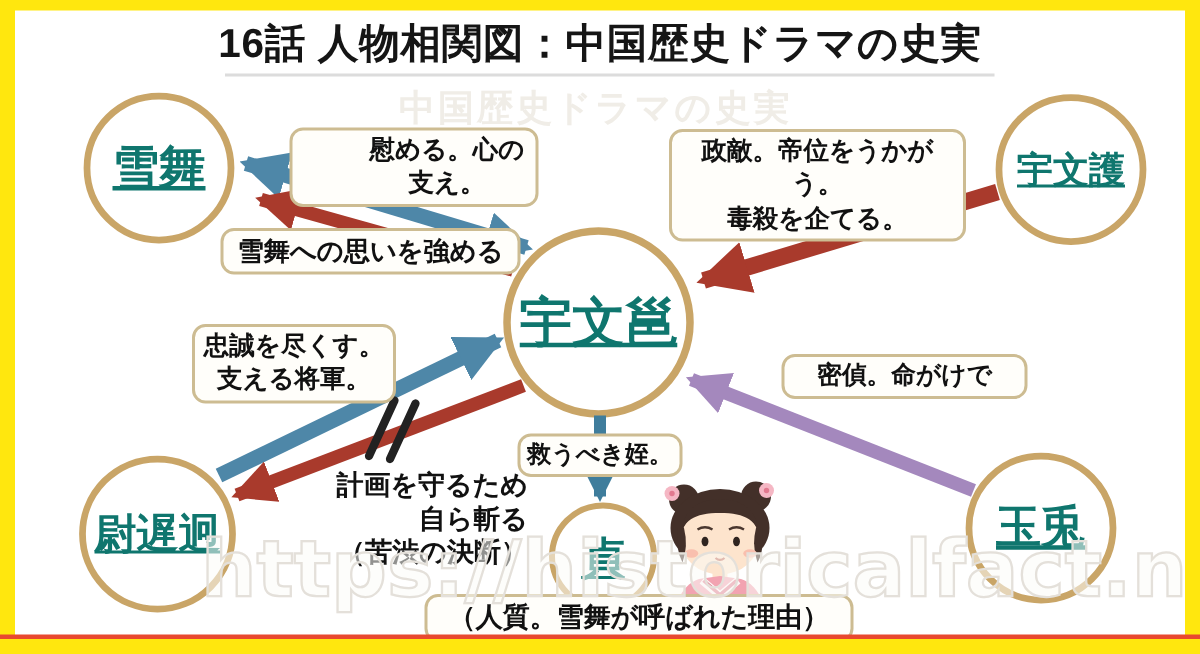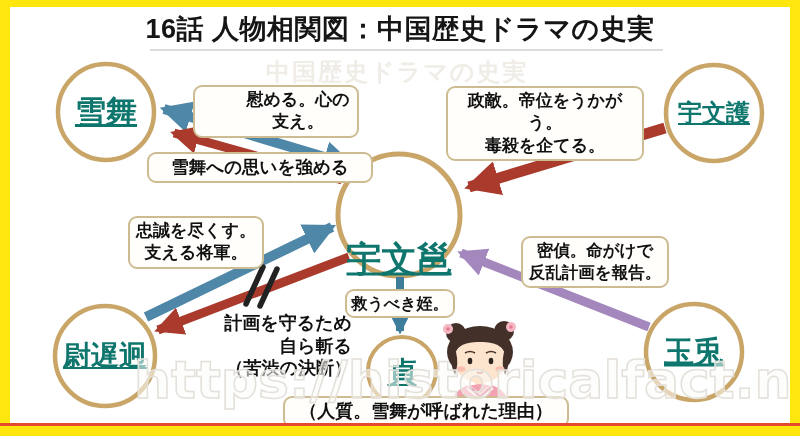--- a/index.html
+++ b/index.html
@@ -96,42 +96,41 @@
                C503,389 512,399 513,426 Z" fill="#f2a3b1"></path>
       <path d="M468,387 L492,407" stroke="#ffffff" stroke-width="5" opacity="0.9"></path>
       <path d="M492,387 L468,407" stroke="#ffffff" stroke-width="5" opacity="0.9"></path>
       <path d="M469,387 L491,406" stroke="#df7d90" stroke-width="2.4"></path>
       <path d="M491,387 L469,406" stroke="#df7d90" stroke-width="2.4"></path>
     </g>
   </svg>
 
   <div class="node-label" style="left:106px;top:112px;font-size:31px;">雪舞</div>
   <div class="node-label" style="left:714px;top:113px;font-size:24px;">宇文護</div>
-  <div class="node-label" style="left:399px;top:215px;font-size:35px;margin-top:44px;">宇文邕</div>
+  <div class="node-label" style="left:399px;top:215px;font-size:35px;">宇文邕</div>
   <div class="node-label" style="left:105px;top:356px;font-size:28px;">尉遅迥</div>
   <div class="node-label" style="left:694px;top:352px;font-size:30px;">玉兎</div>
   <div class="node-label" style="left:402px;top:373px;font-size:29px;">貞</div>
 
   <div class="lb" style="left:193px;top:85px;width:166px;font-size:17px;padding-left:48px;">慰める。心の支え。</div>
 
   <div class="lb" style="left:446px;top:86px;width:198px;font-size:17px;">
     <div>政敵。帝位をうかがう。</div>
     <div>毒殺を企てる。</div>
   </div>
 
-  <div class="lb" style="left:147px;top:152px;width:226px;font-size:17.5px;">雪舞への思いを強める</div>
+  <div class="lb" style="left:147px;top:152px;width:200px;font-size:17.5px;">雪舞への思いを強める</div>
 
   <div class="lb" style="left:128px;top:216px;width:136px;font-size:17px;">
     <div>忠誠を尽くす。</div>
     <div>支える将軍。</div>
   </div>
 
-  <div class="lb" style="left:521px;top:236px;width:148px;font-size:16.5px;">
+  <div class="lb" style="left:521px;top:236px;width:164px;font-size:16.5px;">
     <div>密偵。命がけで</div>
-    <div>反乱計画を報告。</div>
   </div>
 
   <div class="lb" style="left:345px;top:289px;width:110px;font-size:16px;">救うべき姪。</div>
 
   <div class="lb" style="left:283px;top:396px;width:286px;font-size:18px;">（人質。雪舞が呼ばれた理由）</div>
 
   <div class="free-text" style="left:190px;top:312px;width:162px;font-size:18px;line-height:22.5px;">
     <div>計画を守るため</div>
     <div>自ら斬る</div>
     <div>（苦渋の決断）</div>

